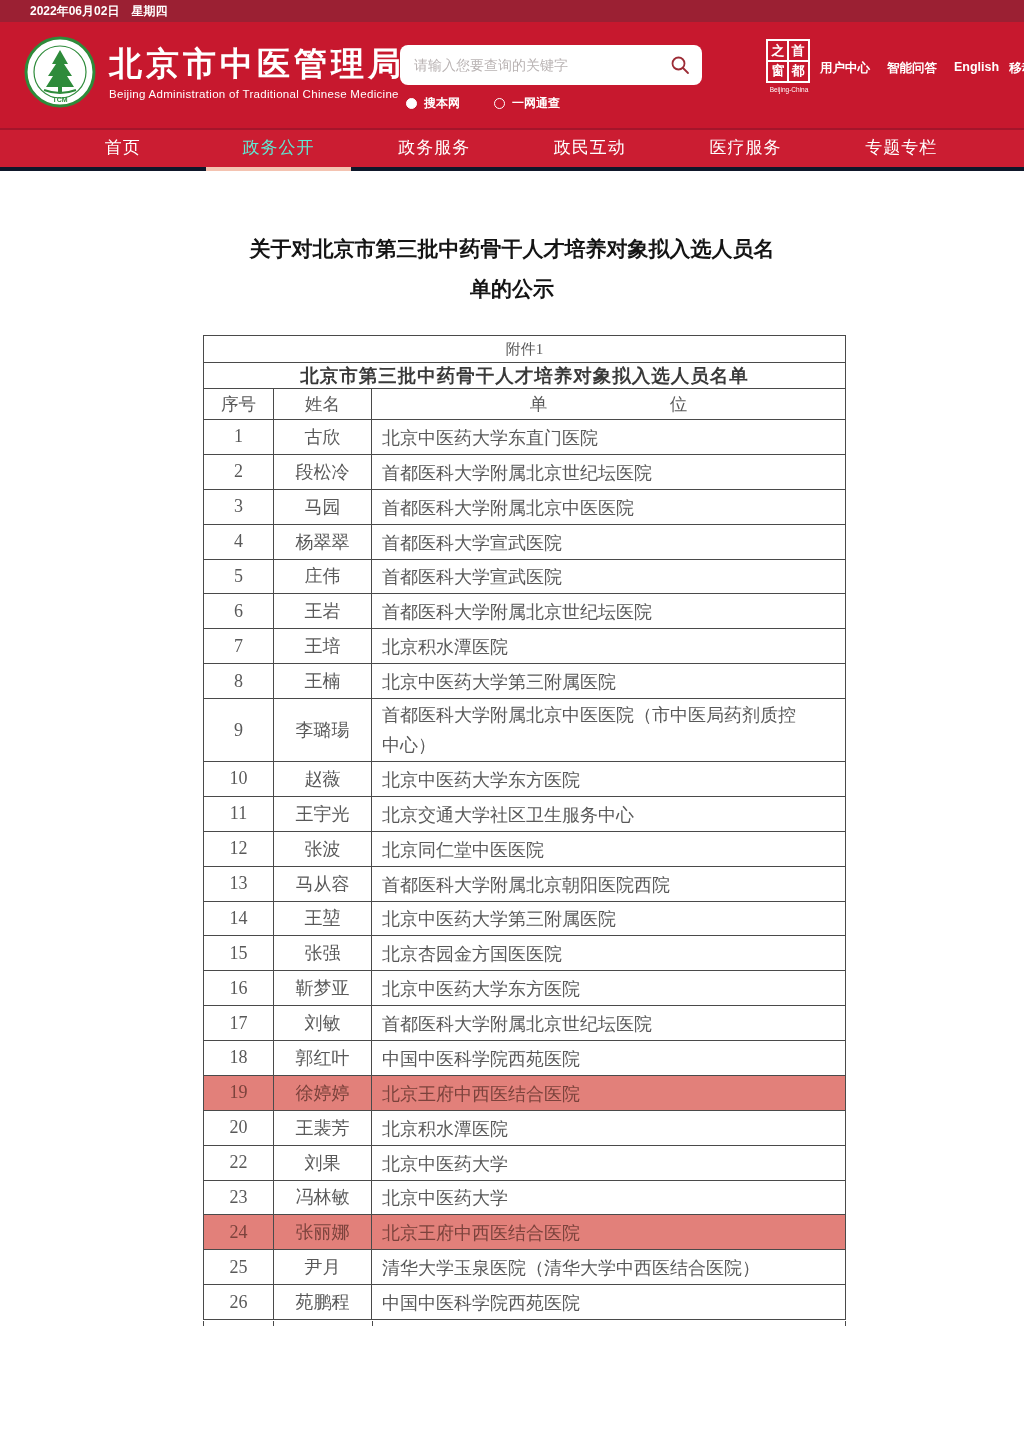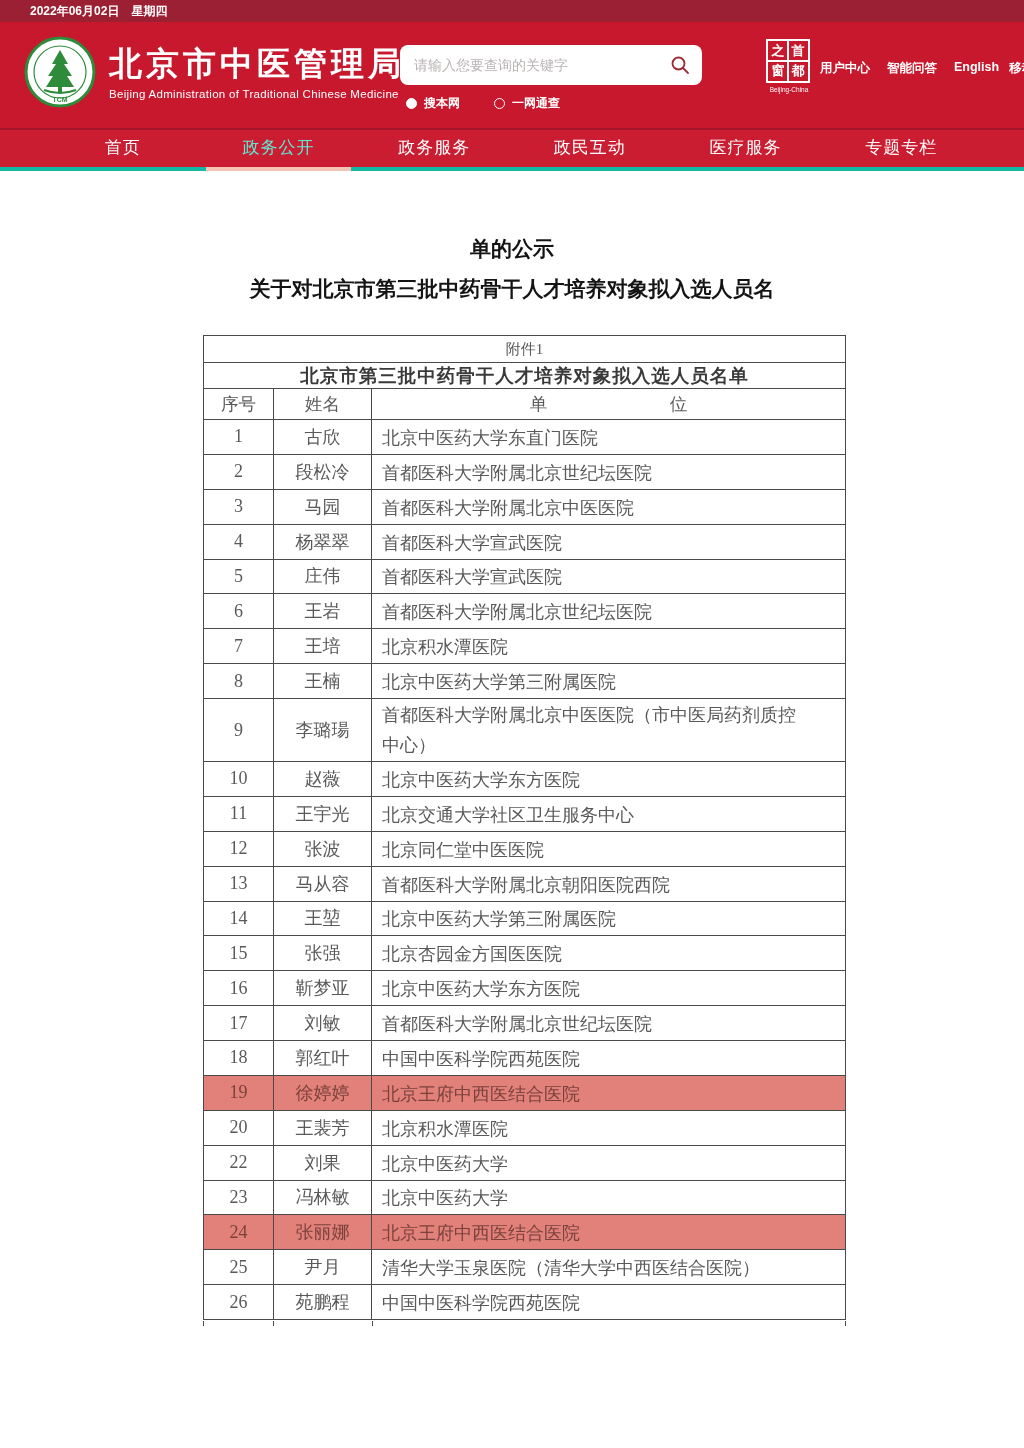--- a/index.html
+++ b/index.html
@@ -92,21 +92,21 @@
 
   .quick-links { position: absolute; left: 820px; top: 38px; display: flex; flex-direction: row; gap: 10px; }
   .ql-row { display: flex; gap: 17px; }
   .ql { color: #ffffff; font-size: 12.5px; font-weight: bold; white-space: nowrap; cursor: pointer; }
 
   
   .nav {
     height: 43px;
     background: #CB1D32;
     border-top: 2px solid #A4152B;
-    border-bottom: 4px solid #14b8a6;
+    border-bottom: 4px solid #0f172a;
     display: flex;
     padding: 0 45px;
   }
   .nav-item {
     flex: 1;
     text-align: center;
     line-height: 36px;
     color: #ffffff;
     font-size: 17px;
     letter-spacing: 1px;
@@ -240,22 +240,22 @@
     <div class="nav-item">首页</div>
     <div class="nav-item active">政务公开</div>
     <div class="nav-item">政务服务</div>
     <div class="nav-item">政民互动</div>
     <div class="nav-item">医疗服务</div>
     <div class="nav-item">专题专栏</div>
   </nav>
 
 <main class="content">
   <h1 class="page-title">
+    <span class="line">关于对北京市第三批中药骨干人才培养对象拟入选人员名</span>
     <span class="line">单的公示</span>
-    <span class="line">关于对北京市第三批中药骨干人才培养对象拟入选人员名</span>
   </h1>
 
   <table class="announcement">
     <colgroup>
         <col style="width:70px">
         <col style="width:98px">
         <col>
       </colgroup>
     <tbody id="table-body">
       <tr>

